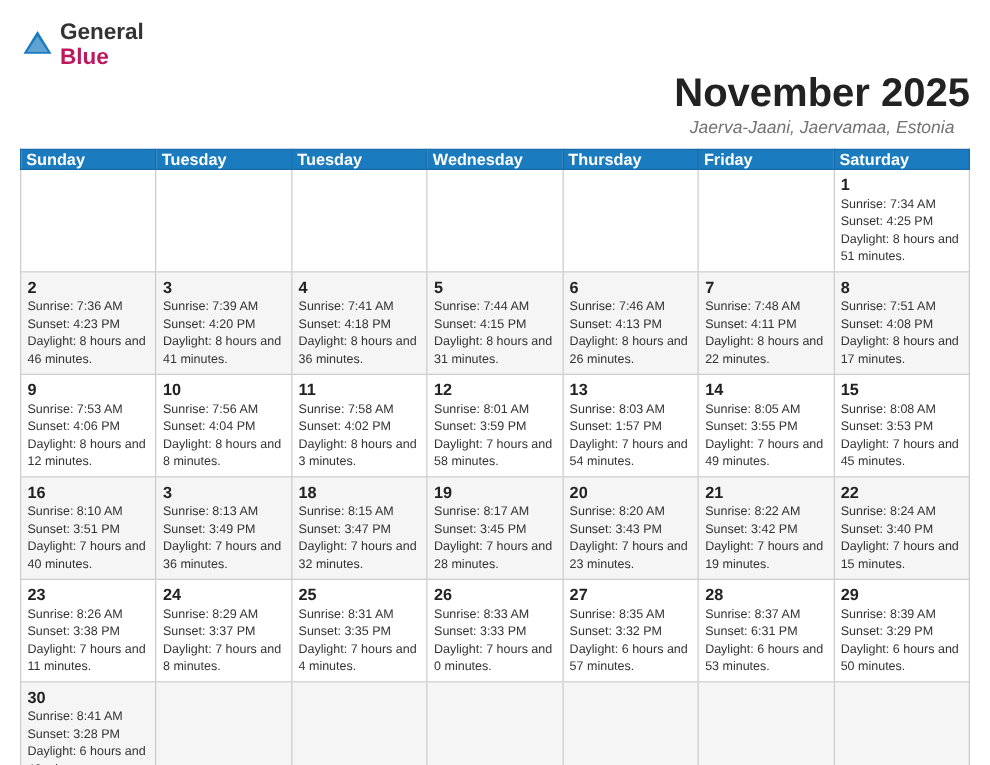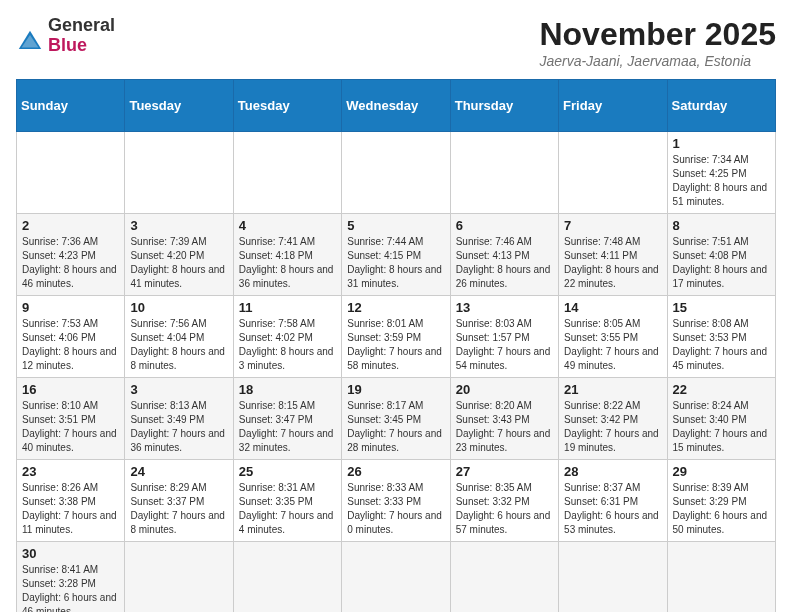--- a/index.html
+++ b/index.html
@@ -11,36 +11,37 @@
       padding: 16px;
     }
     .header-area {
       display: flex;
       justify-content: space-between;
       align-items: flex-start;
       margin-bottom: 10px;
     }
     .logo {
       display: flex;
-      align-items: flex-end;
+      align-items: center;
       gap: 4px;
     }
     .logo-text {
       font-size: 18px;
       font-weight: normal;
       line-height: 1.1;
     }
     .logo-text span.general { color: #333; font-weight: bold; }
     .logo-text span.blue { color: #be185d; font-weight: bold; }
     .logo-icon {
       width: 28px;
       height: 28px;
     }
     .title-area {
-      text-align: left;
+      text-align: center;
+      margin-top: 40px;
     }
     .month-year {
       font-size: 32px;
       font-weight: bold;
       color: #222;
     }
     .location {
       font-size: 14px;
       color: #737373;
       font-style: italic;
@@ -48,21 +49,21 @@
     .calendar {
       width: 100%;
       border-collapse: collapse;
       border: 1px solid #ccc;
     }
     .calendar th {
       background-color: #1a7bbf;
       color: #fff;
       font-size: 13px;
       font-weight: bold;
-      padding: 18px 4px;
+      padding: 0 4px;
       text-align: left;
       border: 1px solid #1a6aaa;
     }
     .calendar td {
       vertical-align: top;
       padding: 4px 5px;
       border: 1px solid #ccc;
       width: calc(100% / 7);
       min-height: 70px;
       font-size: 11px;

